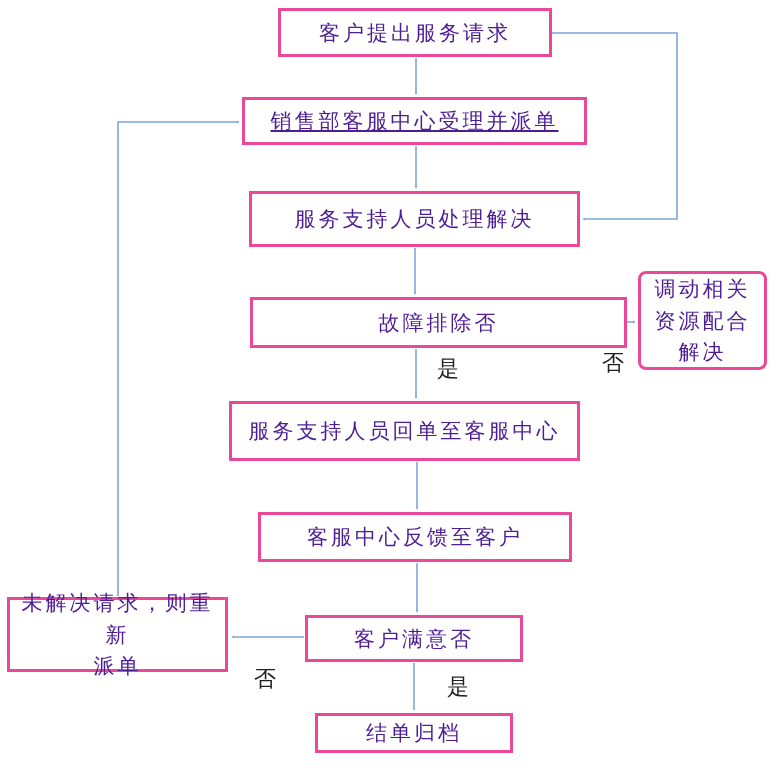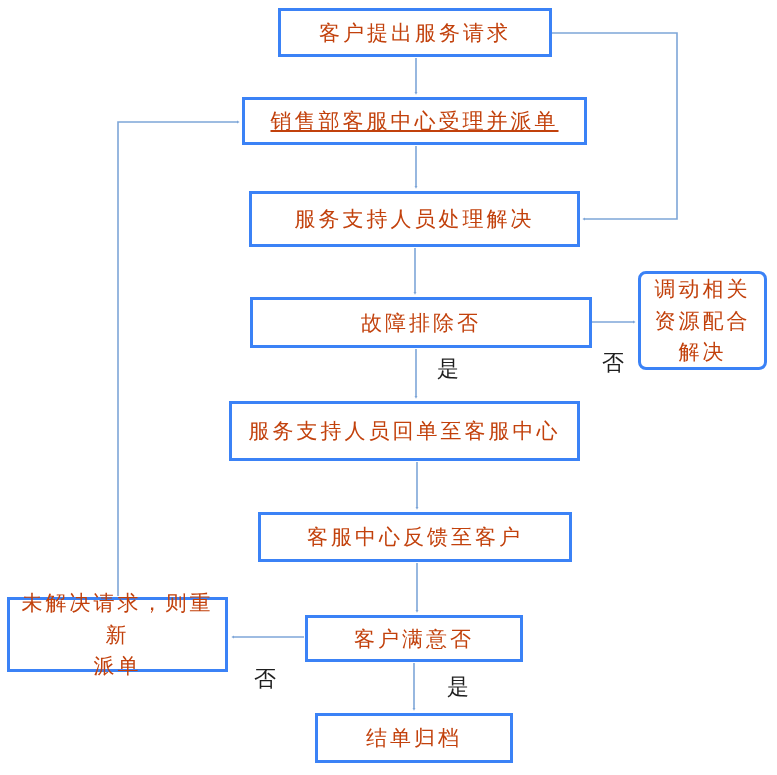--- a/index.html
+++ b/index.html
@@ -18,27 +18,27 @@
   #edge-layer {
     position: absolute;
     left: 0;
     top: 0;
     width: 777px;
     height: 775px;
   }
   .flow-node {
     position: absolute;
     box-sizing: border-box;
-    border: 3px solid #3b82f6;
+    border: 3px solid #ec4899;
     background: #ffffff;
     display: flex;
     align-items: center;
     justify-content: center;
     text-align: center;
-    color: #c2410c;
+    color: #4c1d95;
     font-size: 21px;
     letter-spacing: 3px;
     line-height: 1.5;
     white-space: pre-line;
   }
   .edge-label {
     font-size: 22px;
     fill: #1f1f1f;
     text-anchor: middle;
     font-family: "Liberation Sans", "DejaVu Sans", sans-serif;
@@ -71,24 +71,24 @@
         <text x="448" y="376" class="edge-label">是</text>
         <text x="613" y="370" class="edge-label">否</text>
         <text x="265" y="686" class="edge-label">否</text>
         <text x="458" y="694" class="edge-label">是</text>
       </g>
   </svg>
   <div id="node-layer">
       <div class="flow-node" style="left: 278px; top: 8px; width: 274px; height: 49px;"><span>客户提出服务请求</span></div>
       <div class="flow-node" style="left: 242px; top: 97px; width: 345px; height: 48px; text-decoration: underline;"><span>销售部客服中心受理并派单</span></div>
       <div class="flow-node" style="left: 249px; top: 191px; width: 331px; height: 56px;"><span>服务支持人员处理解决</span></div>
-      <div class="flow-node" style="left: 250px; top: 297px; width: 342px; height: 51px;"><span>故障排除否</span></div>
+      <div class="flow-node" style="left: 250px; top: 297px; width: 377px; height: 51px;"><span>故障排除否</span></div>
       <div class="flow-node" style="left: 638px; top: 271px; width: 129px; height: 99px; border-radius: 8px;"><span>调动相关
 资源配合
 解决</span></div>
       <div class="flow-node" style="left: 229px; top: 401px; width: 351px; height: 60px;"><span>服务支持人员回单至客服中心</span></div>
       <div class="flow-node" style="left: 258px; top: 512px; width: 314px; height: 50px;"><span>客服中心反馈至客户</span></div>
       <div class="flow-node" style="left: 7px; top: 597px; width: 221px; height: 75px;"><span>未解决请求，则重新
 派单</span></div>
       <div class="flow-node" style="left: 305px; top: 615px; width: 218px; height: 47px;"><span>客户满意否</span></div>
-      <div class="flow-node" style="left: 315px; top: 713px; width: 198px; height: 50px;"><span>结单归档</span></div>
+      <div class="flow-node" style="left: 315px; top: 713px; width: 198px; height: 40px;"><span>结单归档</span></div>
     </div>
 </div>
 
 </body></html>

